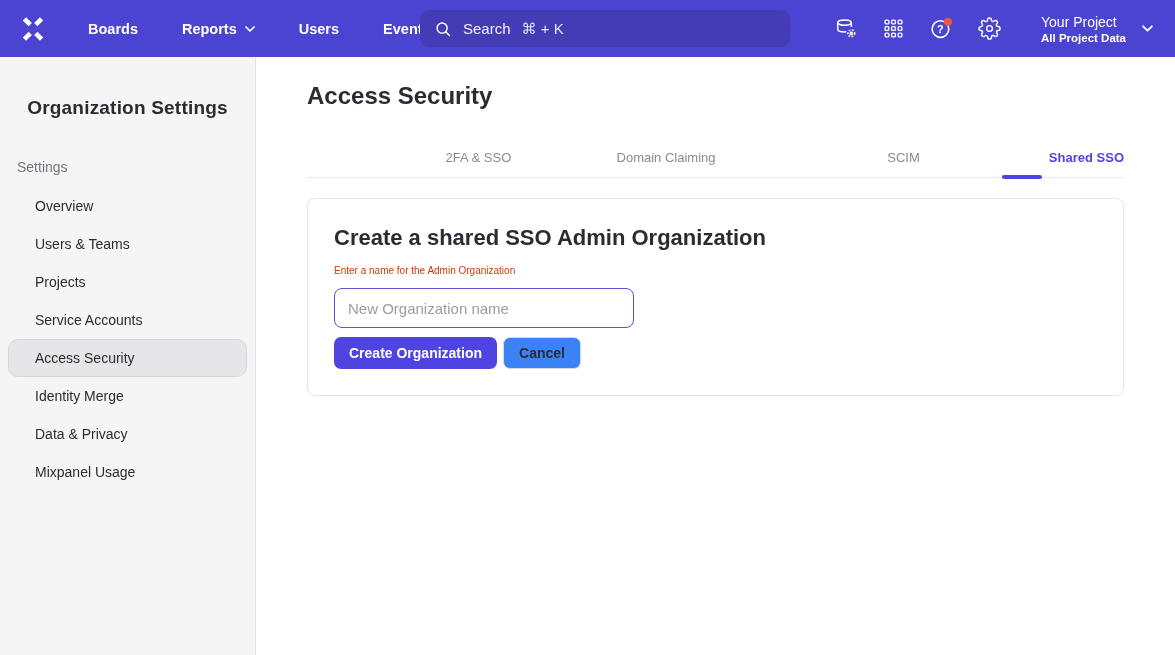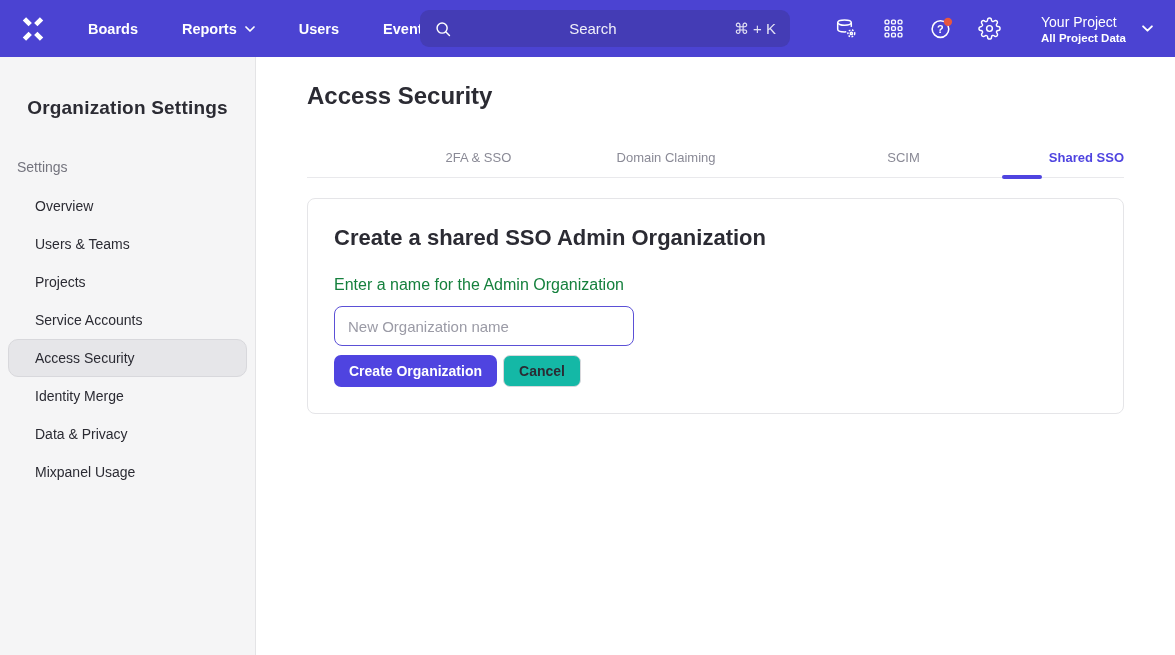--- a/index.html
+++ b/index.html
@@ -13,21 +13,21 @@
   .navbar {
     position:relative; height:57px; background:#4b43d2;
     display:flex; align-items:center; padding:0 22px 0 18px; color:#fff;
   }
   .logo { width:30px; height:30px; margin-right:40px; cursor:pointer; flex:0 0 auto; }
   .nav-items { display:flex; align-items:center; gap:44px; }
   .nav-item { display:flex; align-items:center; gap:8px; font-size:14.5px; font-weight:600; cursor:pointer; white-space:nowrap; }
   .search {
     position:absolute; left:420px; top:10px; width:370px; height:37px;
     background:#443cb5; border-radius:9px; display:flex; align-items:center;
-    gap:11px; padding:0 14px; cursor:text; color:rgba(255,255,255,0.92); font-size:15px;justify-content:space-between;
+    gap:11px; padding:0 14px; cursor:text; color:rgba(255,255,255,0.92); font-size:15px;
   }
   .search .shortcut { opacity:0.92; }
   .nav-right { margin-left:auto; display:flex; align-items:center; gap:23px; }
   .icon-btn { width:25px; height:25px; display:flex; align-items:center; justify-content:center; cursor:pointer; position:relative; }
   .project-switcher { display:flex; align-items:center; gap:16px; margin-left:16px; cursor:pointer; }
   .project-name { font-size:14px; font-weight:400; line-height:18px; }
   .project-scope { font-size:11.5px; font-weight:600; line-height:14px; }
 
   
   .app { display:flex; height:598px; }
@@ -52,32 +52,32 @@
     position:relative; font-size:13px; color:#8a8a96; cursor:pointer;
   }
   .tab.active { color:#4f44e0; font-weight:700; }
   .tab-underline {
     position:absolute; bottom:-2px; left:50%; transform:translateX(-50%);
     width:40px; height:4px; border-radius:2px; background:#4f44e0;
   }
 
   .card { margin-top:20px; background:#fff; border:1px solid #e5e5e8; border-radius:8px; padding:26px; }
   .card-title { font-size:22px; font-weight:700; color:#2b2b33; }
-  .field-label { margin-top:25px; font-size:16px; color:#15803d; }
+  .field-label { margin-top:14px; font-size:10px; color:#c2410c; }
   .org-input {
     margin-top:12px; display:block; width:300px; height:40px;
     border:1.5px solid #5b50d6; border-radius:8px; padding:0 13px;
     font-size:15px; color:#2b2b33; background:#fff; outline:none;
     font-family:"Liberation Sans", sans-serif;
   }
   .org-input::placeholder { color:#9b9ba6; }
   .btn-row { margin-top:9px; display:flex; gap:6px; }
   .btn { height:32px; padding:0 15px; border-radius:7px; font-size:14px; font-weight:700; cursor:pointer; font-family:"Liberation Sans", sans-serif; }
   .btn-primary { background:#4f44e0; color:#fff; border:none; }
-  .btn-secondary { background:#14b8a6; color:#2b2b33; border:1px solid #d8d8dc; }
+  .btn-secondary { background:#3b82f6; color:#2b2b33; border:1px solid #d8d8dc; }
 
   svg { display:block; }
 </style>
 </head>
 <body>
 
 <header class="navbar">
   <div class="logo">
     <svg viewBox="0 0 28 28" width="30" height="30">
       <path d="M6 4.5l5.4 5.4M22 4.5l-5.4 5.4M6 23.5l5.4-5.4M22 23.5l-5.4-5.4" stroke="#ffffff" stroke-width="4.4" fill="none"></path>

